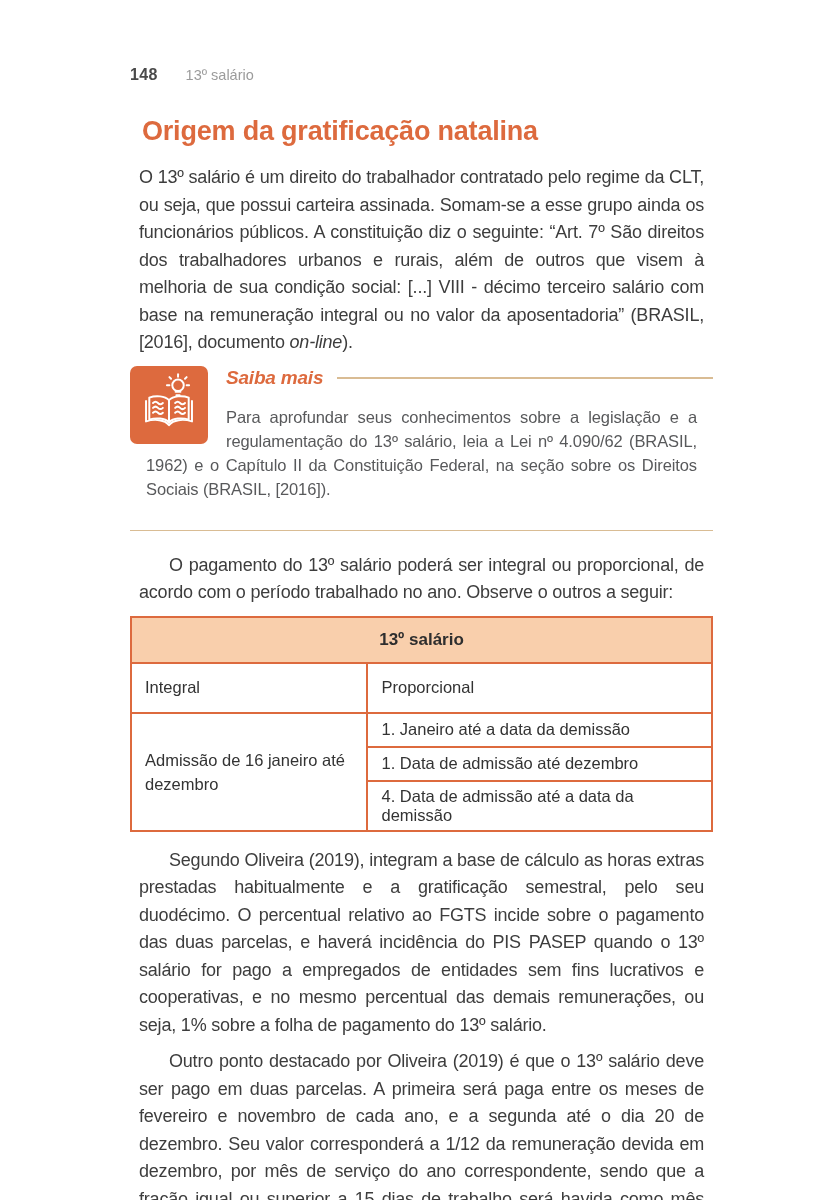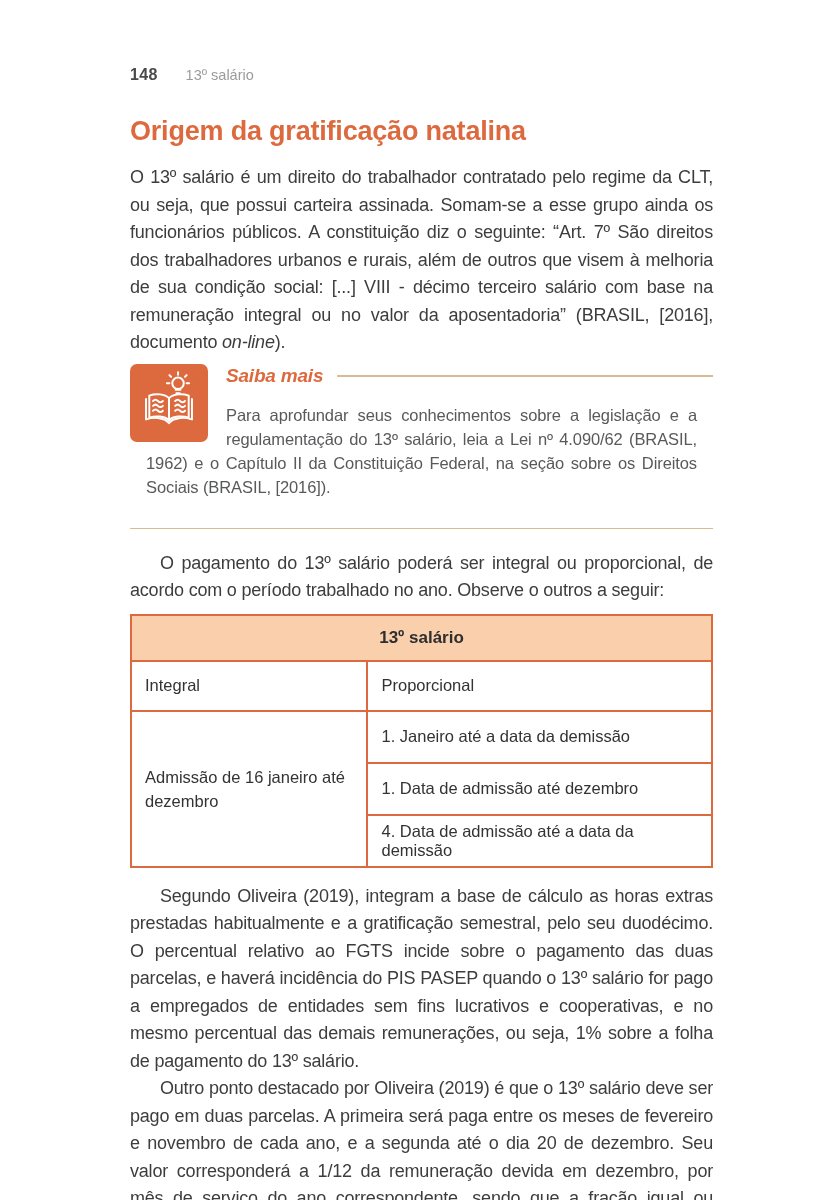--- a/index.html
+++ b/index.html
@@ -19,26 +19,26 @@
     font-family:"Liberation Sans","DejaVu Sans",sans-serif;
     position:relative;overflow:hidden;
   }
   
   .running-head{display:flex;align-items:baseline;gap:28px;margin:0 0 32px 0;}
   .page-num{font-size:16px;font-weight:bold;color:var(--pgnum);letter-spacing:.3px;}
   .chapter{font-size:14.5px;color:var(--chapter);}
   
   .title{
     font-size:27px;font-weight:bold;color:var(--accent);
-    margin:0 0 17px 0;letter-spacing:-0.2px;
+    margin:0 0 17px 12px;letter-spacing:-0.2px;
   }
   
   .body{
     font-size:18px;line-height:27.5px;color:var(--body);
-    text-align:justify;margin:0;letter-spacing:-0.2px;
+    text-align:justify;margin:9px;letter-spacing:-0.2px;
   }
   .body em{font-style:italic;}
   .indent{text-indent:30px;}
   
   .saiba{margin:7px 0 0 0;padding-bottom:13px;border-bottom:1.5px solid var(--tan);}
   .saiba-icon{
     float:left;width:78px;height:78px;border-radius:7px;
     background:var(--accent);margin:0 18px 2px 0;
     display:flex;align-items:center;justify-content:center;
   }
@@ -59,21 +59,21 @@
     font-size:16.5px;color:#333;
   }
   .quadro th,.quadro td{border:2px solid var(--accent);}
   .quadro .q-title{
     background:var(--tbl-bg);text-align:center;font-weight:bold;
     color:#2e2e2e;height:46px;font-size:17px;
   }
   .quadro td{padding:9px 13px;vertical-align:top;text-align:left;}
   .col-a{width:40.7%;}
   .row-label td{height:50px;vertical-align:middle;padding-top:6px;padding-bottom:6px;}
-  .row-item td{height:52px;vertical-align:middle;padding-top:5px;padding-bottom:5px;}
+  .row-item td{height:34px;vertical-align:middle;padding-top:5px;padding-bottom:5px;}
   .merged{vertical-align:top;line-height:24px;}
   svg .st{fill:none;stroke:#fff;stroke-width:2.4;stroke-linecap:round;stroke-linejoin:round;}
 </style>
 </head>
 <body>
 
 <div class="page">
 
   <header class="running-head">
     <span class="page-num">148</span>

